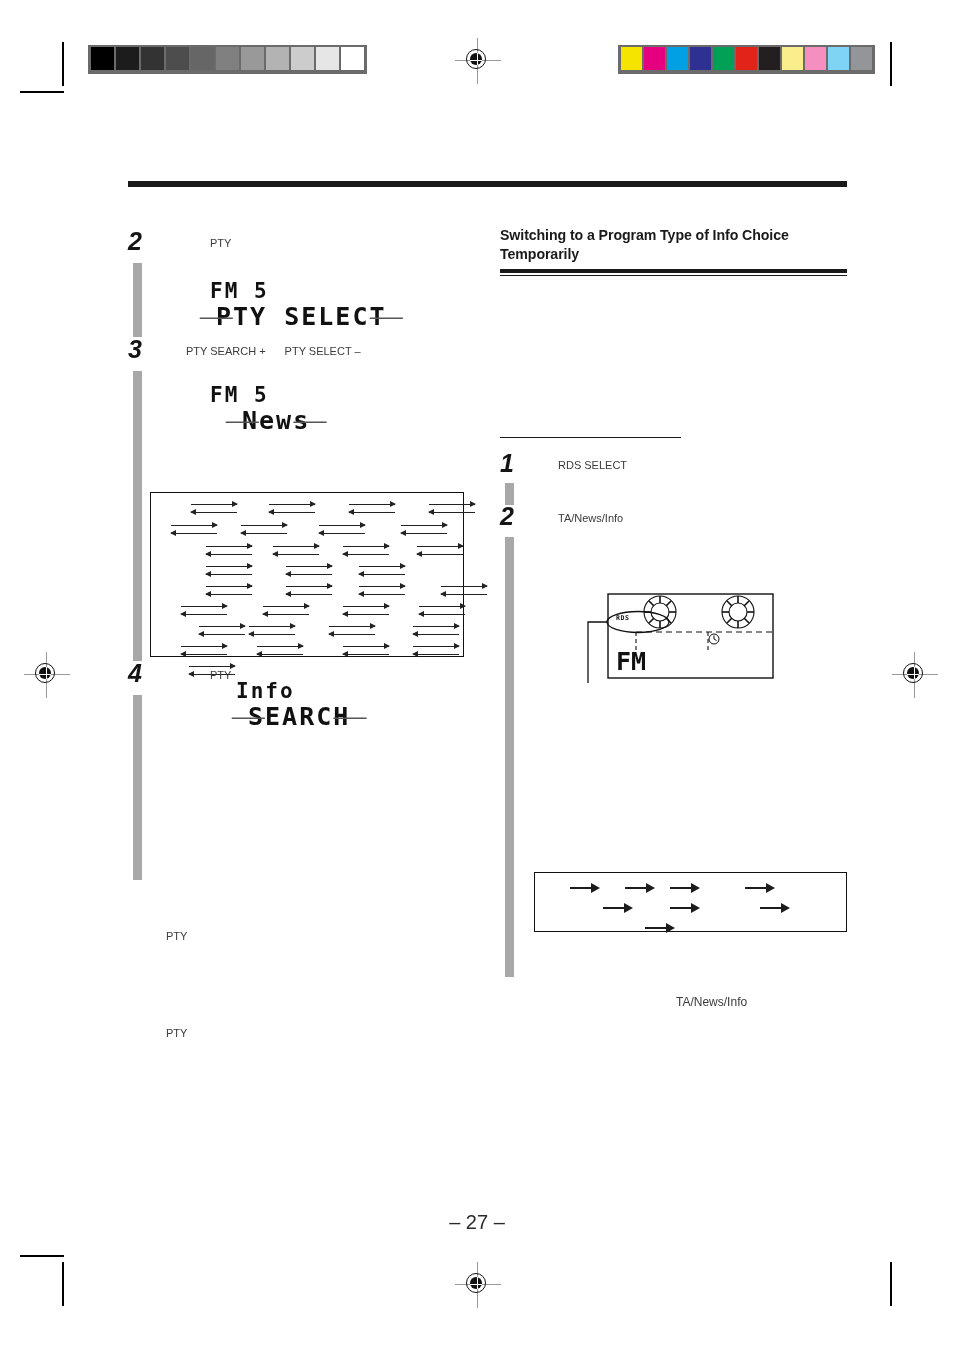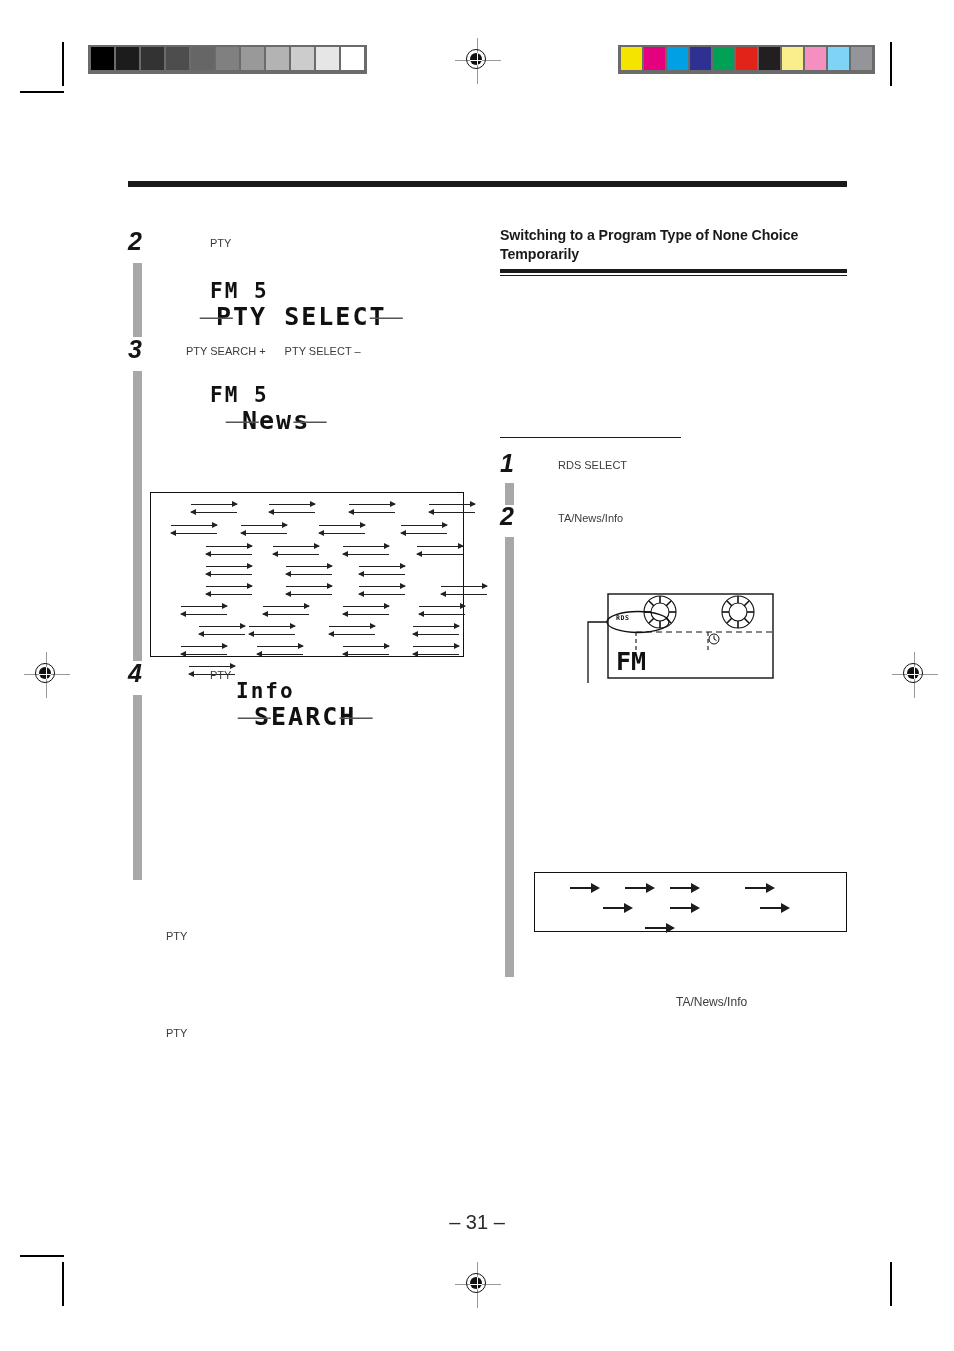--- a/index.html
+++ b/index.html
@@ -521,28 +521,28 @@
   </div>
 
 <div class="step" style="left:128px; top:662px;">
   <div class="step-num">4</div>
   <div class="step-text" style="margin-left:52px;">PTY</div>
 </div>
 <div class="step-bar" style="left:133px; top:695px; height:185px;"></div>
 
 <div class="lcd" style="left:236px; top:678px;">
   <div class="line1">Info</div>
-  <div class="line2 blink" style="margin-left:16px;">SEARCH</div>
+  <div class="line2 blink" style="margin-left:10px;">SEARCH</div>
 </div>
 
 <div class="plain-label" style="left:166px; top:929px;">PTY</div>
 <div class="plain-label" style="left:166px; top:1026px;">PTY</div>
 
 <div class="col col-right" style="top:226px;">
-  <div class="sec-head">Switching to a Program Type of None Choice Temporarily</div>
+  <div class="sec-head">Switching to a Program Type of Info Choice Temporarily</div>
   <div class="sec-rule-thick"></div>
   <div class="sec-rule-thin"></div>
 </div>
 
 <div class="thin-div" style="left:500px; top:437px; width:181px;"></div>
 
 <div class="step" style="left:500px; top:452px;">
   <div class="step-num">1</div>
   <div class="step-text" style="margin-left:28px;">RDS SELECT</div>
 </div>
@@ -639,13 +639,13 @@
       <div class="head"></div>
     </div>
     <div class="sgl-arrow" style="left: 110px; top: 50px;">
       <div class="shaft"></div>
       <div class="head"></div>
     </div>
   </div>
 
 <div class="plain-label" style="left:676px; top:995px; font-size:12px;">TA/News/Info</div>
 
-<div class="page-no" style="top:1211px;">– 31 –</div>
+<div class="page-no" style="top:1211px;">– 27 –</div>
 
 </body></html>

